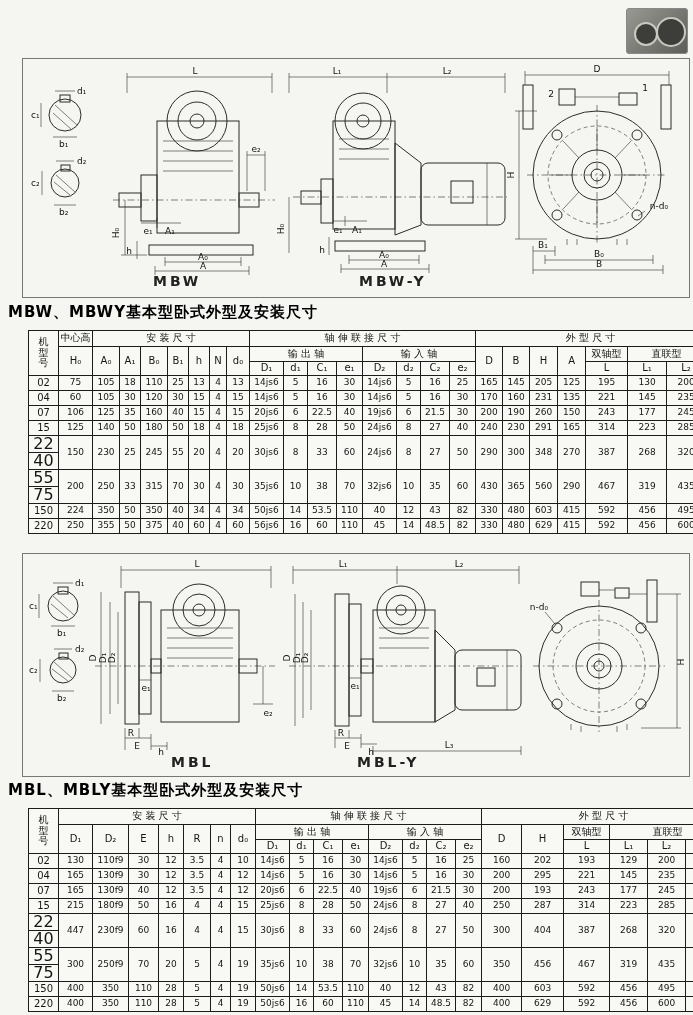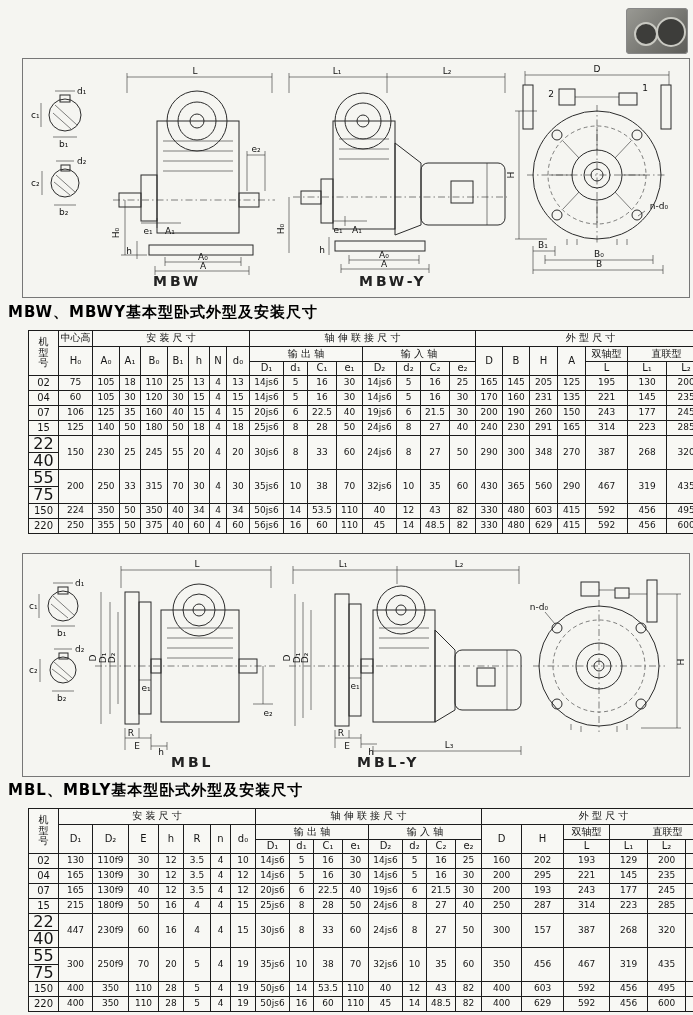--- a/index.html
+++ b/index.html
@@ -849,21 +849,21 @@
         <td>15</td>
         <td>30js6</td>
         <td>8</td>
         <td>33</td>
         <td>60</td>
         <td>24js6</td>
         <td>8</td>
         <td>27</td>
         <td>50</td>
         <td>300</td>
-        <td>157</td>
+        <td>404</td>
         <td>387</td>
         <td>268</td>
         <td>320</td>
         <td>476</td>
       </tr>
       <tr class="tall">
         <td class="model">
           <div class="mstack">
             <div>55</div>
             <div>75</div>

